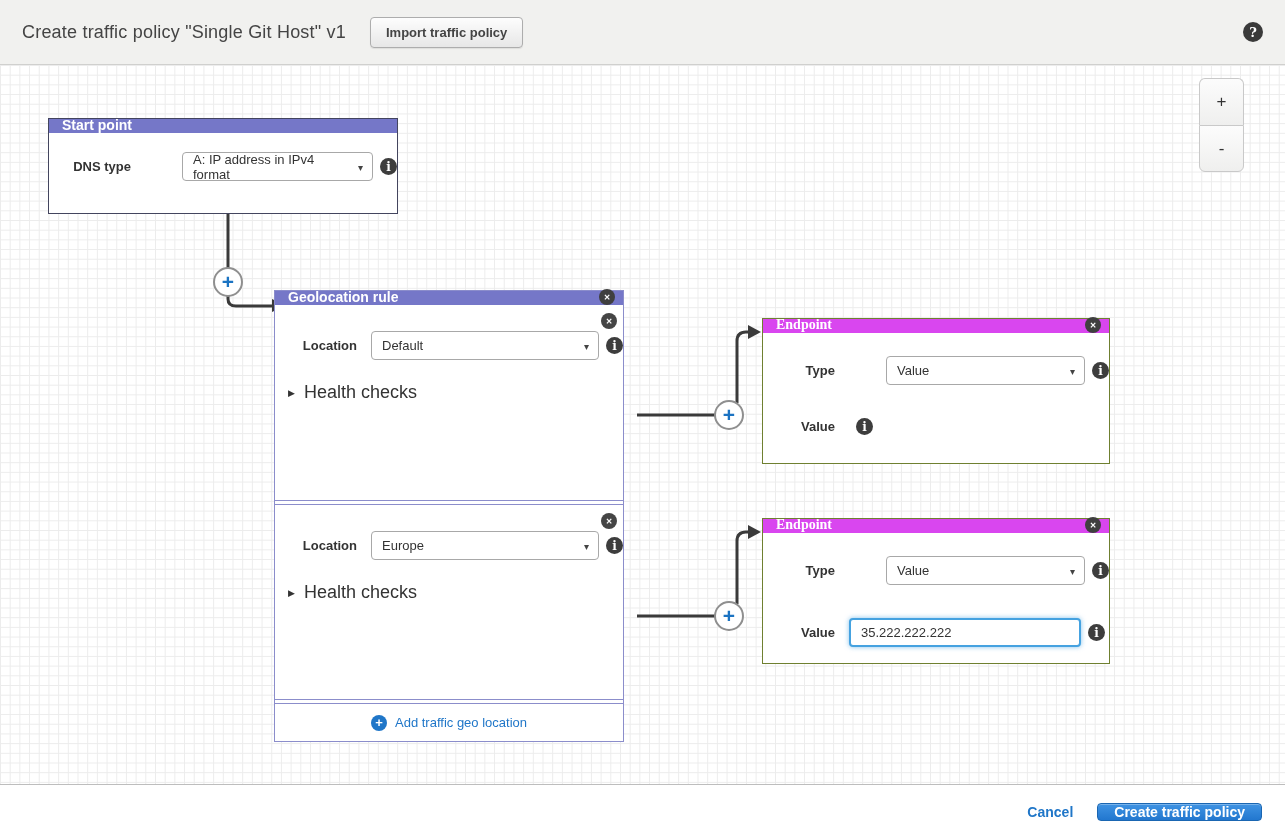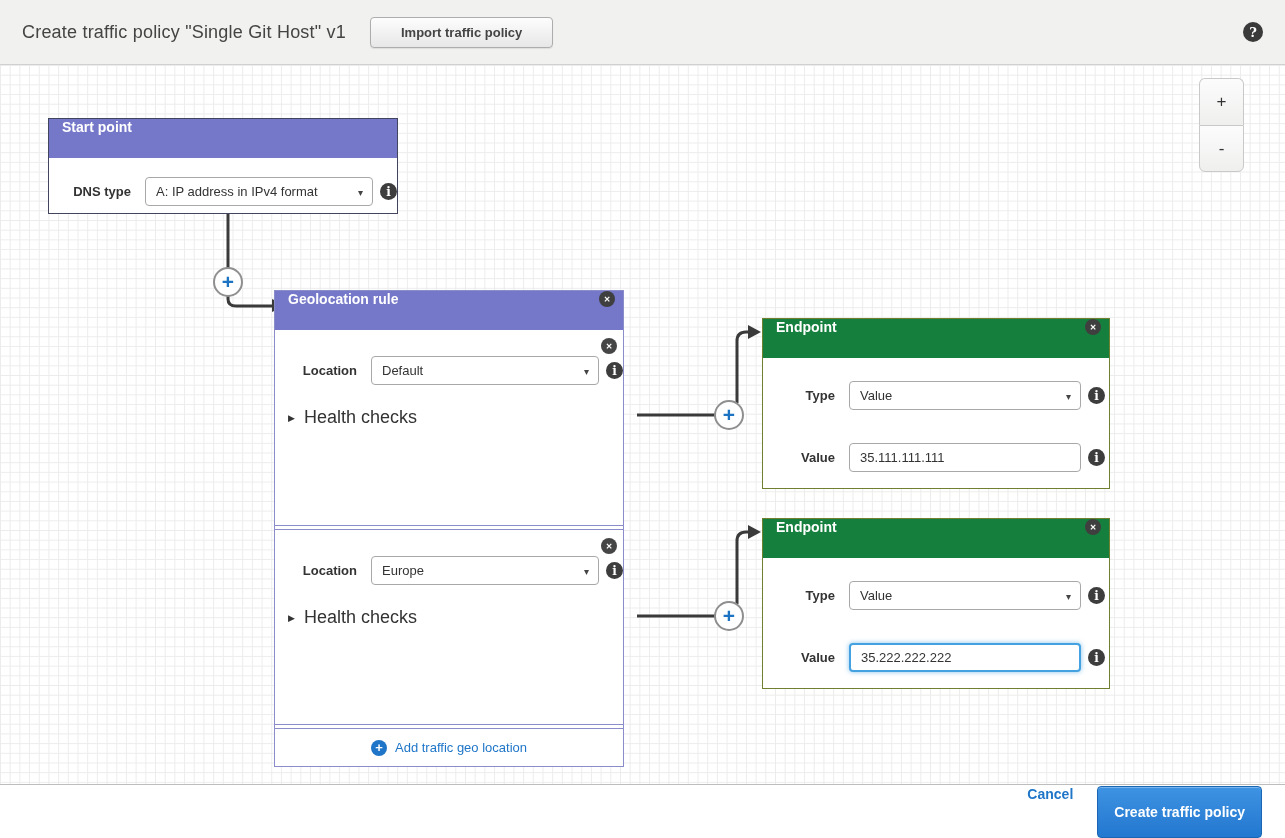--- a/index.html
+++ b/index.html
@@ -1,74 +1,74 @@
 <!DOCTYPE html>
 <html><head>
 <meta charset="utf-8">
 <style>
   * { margin:0; padding:0; box-sizing:border-box; }
   html,body { width:1285px; height:838px; font-family:"Liberation Sans", sans-serif; background:#fff; overflow:hidden; }
 
   
   .topbar { position:absolute; left:0; top:0; width:1285px; height:65px; background:#f1f1ef; border-bottom:1px solid #d0d0ce; display:flex; align-items:center; padding:0 22px; }
   .page-title { font-size:18px; color:#444; letter-spacing:.2px; }
-  .btn-light { margin-left:24px; background:linear-gradient(#fdfdfd,#e7e7e7); border:1px solid #adadad; border-radius:4px; padding:7px 30px; font-size:13px; font-weight:bold; color:#444; box-shadow:0 1px 1px rgba(0,0,0,.08); cursor:pointer; }
+  .btn-light { margin-left:24px; background:linear-gradient(#fdfdfd,#e7e7e7); border:1px solid #adadad; border-radius:4px; padding:7px 15px; font-size:13px; font-weight:bold; color:#444; box-shadow:0 1px 1px rgba(0,0,0,.08); cursor:pointer; }
   .help-circle { margin-left:auto; width:20px; height:20px; border-radius:50%; background:#3a3a3a; color:#fff; font-size:13px; font-weight:bold; display:flex; align-items:center; justify-content:center; font-family:"DejaVu Serif", serif; cursor:pointer; }
 
   
   .canvas { position:absolute; left:0; top:65px; width:1285px; height:720px; background-color:#fff;
     background-image:linear-gradient(to right,#ececec 1px,transparent 1px),linear-gradient(to bottom,#ececec 1px,transparent 1px);
     background-size:9.7px 9.7px; border-bottom:1px solid #bdbdbd; }
   .connector-svg { position:absolute; left:0; top:0; width:1285px; height:720px; z-index:1; }
 
   .zoom-ctl { position:absolute; right:41px; top:13px; width:45px; z-index:4; }
   .zoom-btn { width:45px; height:47px; background:linear-gradient(#fcfcfc,#efefee); border:1px solid #c9c9c9; font-size:17px; color:#333; cursor:pointer; display:flex; align-items:center; justify-content:center; }
   .zoom-btn.zin { border-radius:6px 6px 0 0; border-bottom:none; }
   .zoom-btn.zout { border-radius:0 0 6px 6px; }
 
   
   .node { position:absolute; background:#fff; z-index:3; }
-  .node-header { height:39px; display:flex; align-items:flex-start; padding:0 8px 0 13px; color:#fff; font-size:14px; font-weight:bold; }
+  .node-header { height:14px; display:flex; align-items:flex-end; padding:0 8px 0 13px; color:#fff; font-size:14px; font-weight:bold; }
   .hdr-purple { background:#7577c8; }
-  .hdr-green { background:#15803d; }
+  .hdr-green { background:#d946ef;font-family:Liberation Serif, serif; }
 
   .start-box { left:48px; top:53px; width:350px; height:96px; border:1px solid #43455e; }
   .geo-box { left:274px; top:225px; width:350px; border:1px solid #8b8dcb; }
   .geo-section { position:relative; height:196px; border-bottom:1px solid #8b8dcb; background:#fff; }
   .geo-section + .geo-section { border-top:1px solid #8b8dcb; margin-top:3px; }
   .geo-footer { height:38px; display:flex; align-items:center; justify-content:center; gap:8px; margin-top:3px; border-top:1px solid #8b8dcb; cursor:pointer; }
   .geo-footer .txt { color:#1f76c8; font-size:13px; }
   .ep-box { width:348px; border:1px solid #6f8030; }
   .ep1 { left:762px; top:253px; }
   .ep2 { left:762px; top:453px; }
   .ep-body { height:130px; position:relative; }
 
   .form-row { display:flex; align-items:center; padding-left:12px; }
   .lbl { width:70px; text-align:right; margin-right:14px; font-size:13px; font-weight:bold; color:#333; flex:0 0 70px; }
   .lbl-sm { flex:0 0 60px; width:60px; }
   .select { position:relative; height:29px; background:#fff; border:1px solid #a8a8a8; border-radius:4px; display:flex; align-items:center; padding:0 22px 0 10px; font-size:13px; color:#333; cursor:pointer; }
   .select .caret { position:absolute; right:9px; top:50%; transform:translateY(-50%); font-size:10px; color:#444; }
-  .w232 { width:232px; } .w230 { width:230px; }
+  .w232 { width:232px;margin-left:37px; } .w230 { width:230px; }
   .text-input { height:29px; width:232px; border:1px solid #a8a8a8; border-radius:4px; padding:0 10px; font-size:13px; color:#333; font-family:"Liberation Sans", sans-serif; }
   .text-input.focused { border:2px solid #45a2e0; box-shadow:0 0 5px rgba(69,162,224,.65); }
 
   .info-icon { width:17px; height:17px; border-radius:50%; background:#3d3d3d; color:#fff; font-size:12px; font-weight:bold; font-family:"DejaVu Serif", serif; display:flex; align-items:center; justify-content:center; margin-left:7px; flex:0 0 17px; cursor:pointer; }
   .close-icon { width:16px; height:16px; border-radius:50%; background:#454545; color:#fff; font-size:8px; font-weight:bold; display:flex; align-items:center; justify-content:center; cursor:pointer; }
   .node-header .close-icon { margin-left:auto; background:#3f3f3f; }
   .sec-close { position:absolute; right:6px; top:8px; }
 
   .health-row { display:flex; align-items:center; gap:9px; padding-left:13px; margin-top:22px; cursor:pointer; }
   .health-row .tri { font-size:9px; color:#333; }
   .health-row .txt { font-size:18px; color:#333; }
 
   .plus-circle { position:absolute; width:30px; height:30px; border-radius:50%; background:#fff; border:2px solid #8f8f8f; color:#1b73c2; z-index:2; display:flex; align-items:center; justify-content:center; font-size:21px; font-weight:bold; cursor:pointer; line-height:1; padding-bottom:2px; }
   .add-plus { width:16px; height:16px; border-radius:50%; background:#1f76c8; color:#fff; font-size:13px; font-weight:bold; display:flex; align-items:center; justify-content:center; line-height:1; padding-bottom:1px; }
 
   
-  .footer { position:absolute; left:0; top:786px; width:1285px; height:52px; background:#fff; display:flex; justify-content:flex-end; padding-right:23px; gap:24px; }
+  .footer { position:absolute; left:0; top:786px; width:1285px; height:52px; background:#fff; display:flex; align-items:center; justify-content:flex-end; padding-right:23px; gap:24px; }
   .cancel-link { color:#1f76c8; font-size:14px; font-weight:bold; cursor:pointer; }
   .btn-primary { background:linear-gradient(#3f93e3,#2277cf); border:1px solid #1a66b2; border-radius:4px; color:#fff; font-size:14px; font-weight:bold; padding:0 16px; cursor:pointer; box-shadow:inset 0 1px 0 rgba(255,255,255,.3); }
 </style>
 </head>
 <body>
 
 <div class="topbar">
   <div class="page-title">Create traffic policy "Single Git Host" v1</div>
   <button class="btn-light">Import traffic policy</button>
   <div class="help-circle">?</div>
@@ -167,21 +167,20 @@
       <div class="form-row" style="padding-top:23px;">
         <span class="lbl lbl-sm">Type</span>
         <div class="select w232">
           <span>Value</span>
           <span class="caret">▾</span>
         </div>
         <span class="info-icon">i</span>
       </div>
       <div class="form-row" style="padding-top:33px;">
         <span class="lbl lbl-sm">Value</span>
-        <input class="text-input" value="35.111.111.111" style="">
         <span class="info-icon">i</span>
       </div>
     </div>
   </div>
 
   <div class="node ep-box ep2">
     <div class="node-header hdr-green">
       <span>Endpoint</span>
       <span class="close-icon">✕</span>
     </div>

